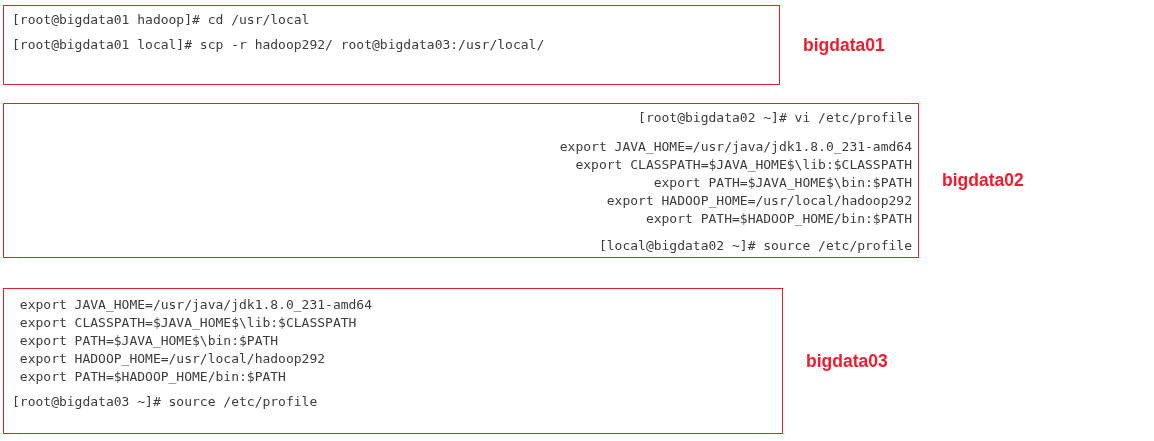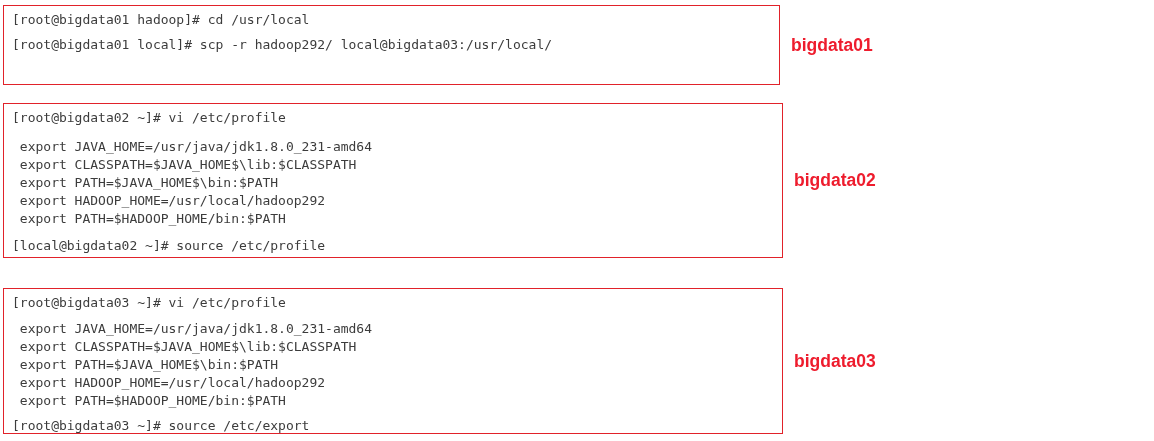--- a/index.html
+++ b/index.html
@@ -24,51 +24,51 @@
   }
   .row-1 { margin-bottom: 18px; }
   .row-2 { margin-bottom: 30px; }
   .terminal-box {
     border: 1.5px solid var(--border-red);
     background: #ffffff;
     padding: 2px 6px 2px 8px;
     overflow: hidden;
   }
   .box-1 { width: 777px; height: 80px; padding-top: 1px; }
-  .box-2 { width: 780px; height: 155px; }
+  .box-2 { width: 916px; height: 155px; text-align: right; }
   .box-3 { width: 780px; height: 146px; }
   .line {
     font-family: "DejaVu Sans Mono", "Liberation Mono", monospace;
     font-size: 13px;
     color: var(--term-text);
     white-space: pre;
   }
   .box-1 .line { line-height: 25px; }
   .prompt-line { line-height: 24px; }
   .exports .line { line-height: 18px; }
   .box-2 .exports { margin: 8px 0 6px; }
   .box-3 .exports { margin: 5px 0 4px; }
   .host-label {
     font-family: "Liberation Sans", sans-serif;
     font-weight: bold;
     font-size: 17.5px;
     color: var(--label-red);
-    margin-left: 11px;
+    margin-left: 23px;
     white-space: nowrap;
   }
 </style>
 </head>
 <body>
 
 <div class="wrap">
 
   <div class="row row-1">
     <div class="terminal-box box-1">
       <div class="line">[root@bigdata01 hadoop]# cd /usr/local</div>
-      <div class="line">[root@bigdata01 local]# scp -r hadoop292/ local@bigdata03:/usr/local/</div>
+      <div class="line">[root@bigdata01 local]# scp -r hadoop292/ root@bigdata03:/usr/local/</div>
     </div>
     <div class="host-label">bigdata01</div>
   </div>
 
   <div class="row row-2">
     <div class="terminal-box box-2">
       <div class="line prompt-line">[root@bigdata02 ~]# vi /etc/profile</div>
       <div class="exports">
         <div class="line"> export JAVA_HOME=/usr/java/jdk1.8.0_231-amd64</div>
         <div class="line"> export CLASSPATH=$JAVA_HOME$\lib:$CLASSPATH</div>
@@ -76,26 +76,25 @@
         <div class="line"> export HADOOP_HOME=/usr/local/hadoop292</div>
         <div class="line"> export PATH=$HADOOP_HOME/bin:$PATH</div>
       </div>
       <div class="line prompt-line">[local@bigdata02 ~]# source /etc/profile</div>
     </div>
     <div class="host-label">bigdata02</div>
   </div>
 
   <div class="row row-3">
     <div class="terminal-box box-3">
-      <div class="line prompt-line">[root@bigdata03 ~]# vi /etc/profile</div>
       <div class="exports">
         <div class="line"> export JAVA_HOME=/usr/java/jdk1.8.0_231-amd64</div>
         <div class="line"> export CLASSPATH=$JAVA_HOME$\lib:$CLASSPATH</div>
         <div class="line"> export PATH=$JAVA_HOME$\bin:$PATH</div>
         <div class="line"> export HADOOP_HOME=/usr/local/hadoop292</div>
         <div class="line"> export PATH=$HADOOP_HOME/bin:$PATH</div>
       </div>
-      <div class="line prompt-line">[root@bigdata03 ~]# source /etc/export</div>
+      <div class="line prompt-line">[root@bigdata03 ~]# source /etc/profile</div>
     </div>
     <div class="host-label">bigdata03</div>
   </div>
 
 </div>
 
 </body></html>

